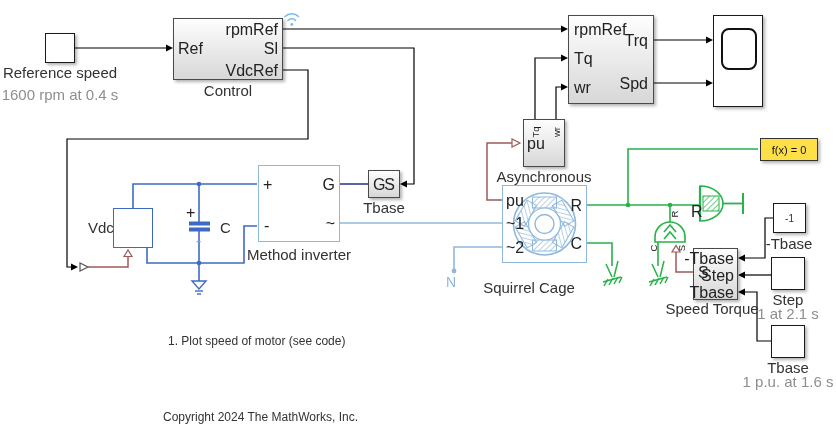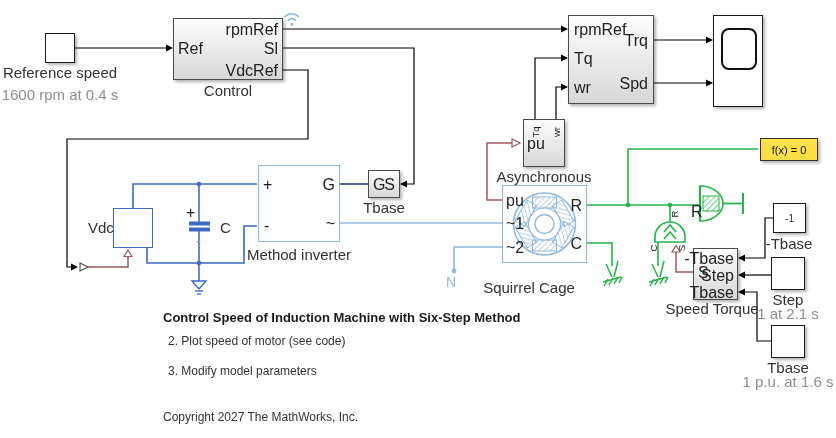--- a/index.html
+++ b/index.html
@@ -278,18 +278,16 @@
 <div class="lbl" style="left:384px;top:201px">Tbase</div>
 <div class="lbl" style="left:529px;top:281px">Squirrel Cage</div>
 <div class="nlab" style="left:446px;top:274px">N</div>
 <div class="lbl" style="left:712px;top:302px">Speed Torque</div>
 <div class="lbl" style="left:789px;top:237px">-Tbase</div>
 <div class="lbl" style="left:788px;top:293px">Step</div>
 <div class="lbl ann" style="left:788px;top:307px">1 at 2.1 s</div>
 <div class="lbl" style="left:788px;top:361px">Tbase</div>
 <div class="lbl ann" style="left:788px;top:375px">1 p.u. at 1.6 s</div>
 
-<div class="title" style="left:163px;top:310px">Control Speed of Induction Machine with Six-Step Method</div>
-<div class="li" style="left:168px;top:334px">2. Plot speed of motor (see code)</div>
-<div class="li" style="left:168px;top:364px">3. Modify model parameters</div>
-<div class="copy" style="left:163px;top:410px">Copyright 2027 The MathWorks, Inc.</div>
+<div class="li" style="left:168px;top:334px">1. Plot speed of motor (see code)</div>
+<div class="copy" style="left:163px;top:410px">Copyright 2024 The MathWorks, Inc.</div>
 
 </div>
 
 </body></html>

